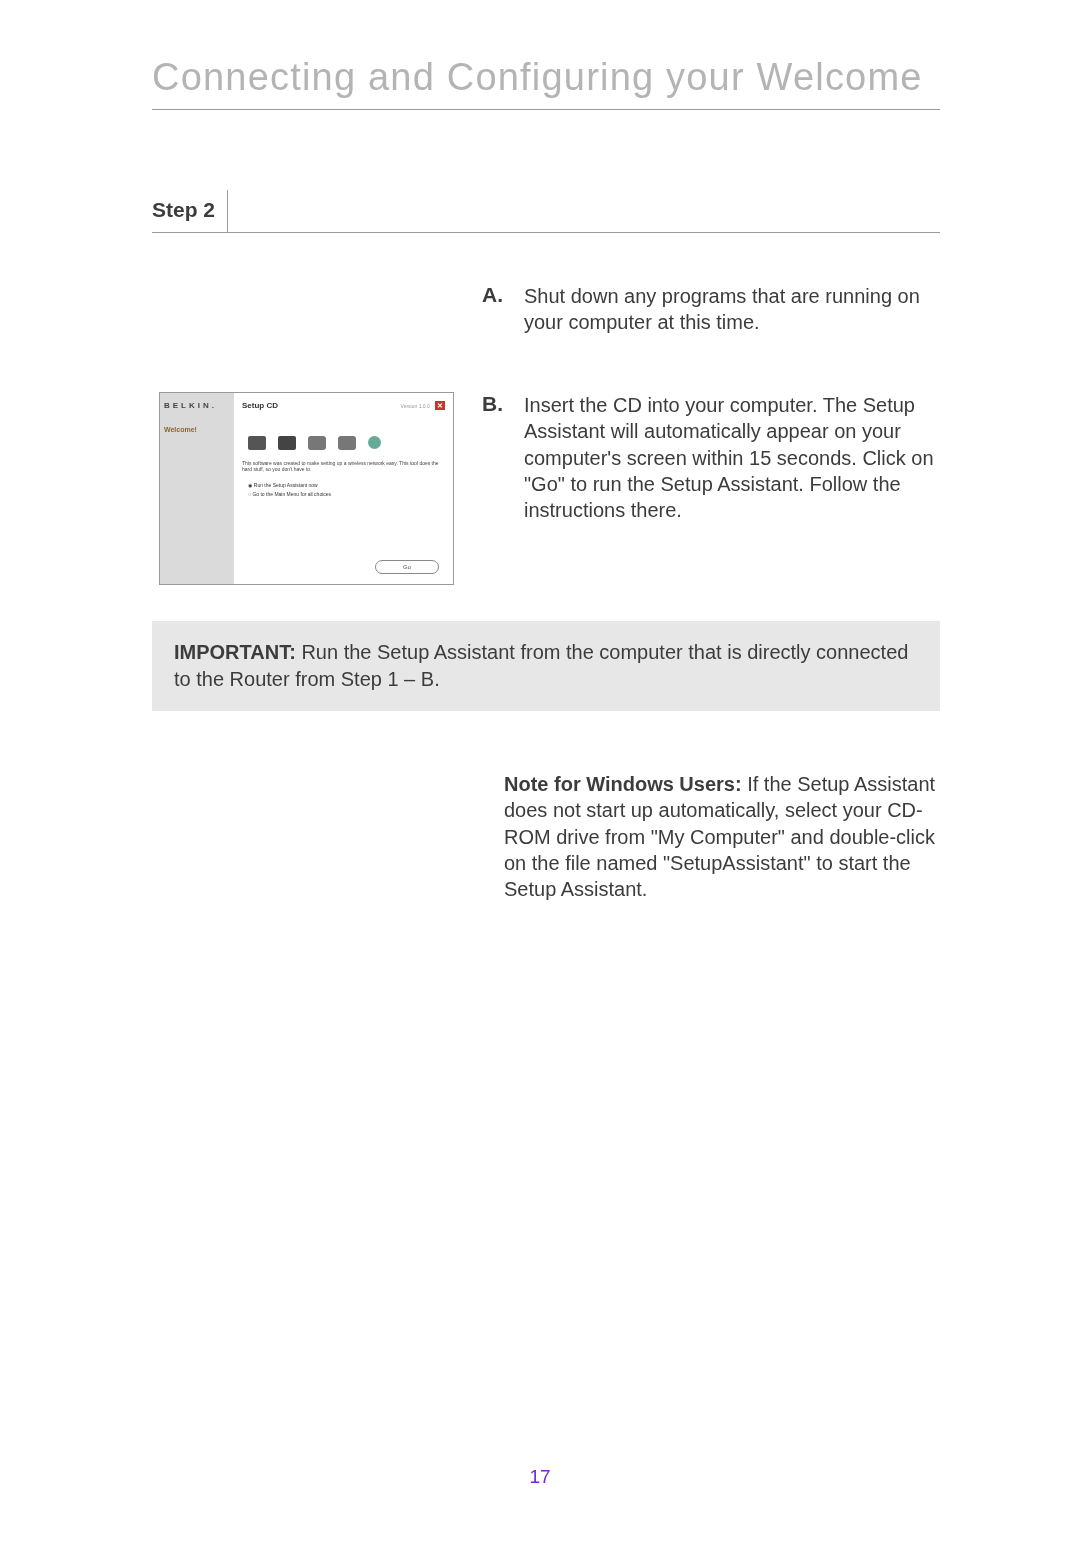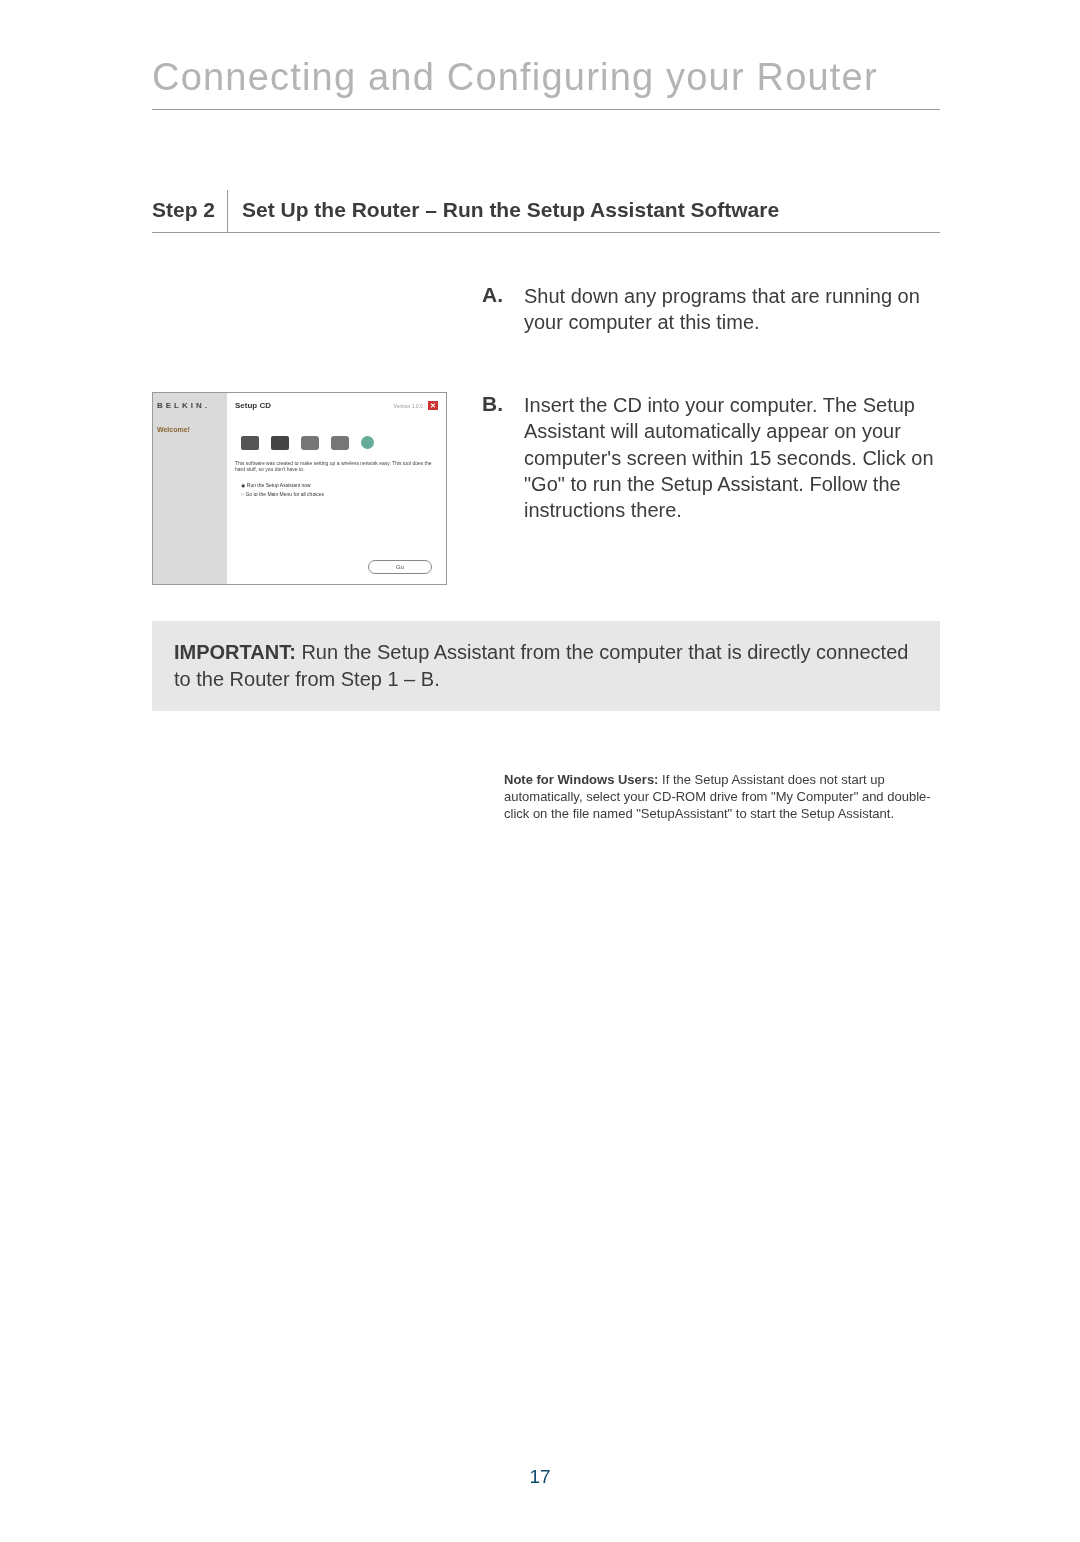--- a/index.html
+++ b/index.html
@@ -48,20 +48,21 @@
     }
     .content-row {
       display: flex;
       gap: 28px;
       margin-bottom: 36px;
     }
     .left-col {
       flex: 0 0 302px;
       display: flex;
       align-items: flex-start;
+      justify-content: flex-end;
     }
     .right-col {
       flex: 1;
       display: flex;
       gap: 14px;
       align-items: flex-start;
     }
     .bullet-letter {
       font-weight: 700;
       font-size: 21px;
@@ -179,45 +180,44 @@
       font-size: 20px;
       line-height: 1.35;
       margin-top: 10px;
       margin-bottom: 60px;
     }
     .important-label {
       font-weight: 700;
     }
     .note-block {
       margin-left: 352px;
-      font-size: 13px;
+      font-size: 20px;
       line-height: 1.32;
     }
     .note-label {
       font-weight: 700;
     }
     .page-number {
       position: absolute;
       bottom: 54px;
       left: 0;
       right: 0;
       text-align: center;
       font-size: 19px;
-      color: #0c4a6e;
+      color: #6d28d9;
     }
   </style>
 </head>
 <body>
 
 <div class="page">
-  <h1 class="page-title">Connecting and Configuring your Router</h1>
+  <h1 class="page-title">Connecting and Configuring your Welcome</h1>
 
   <div class="step-header">
     <div class="step-label">Step 2</div>
-    <div class="step-title">Set Up the Router – Run the Setup Assistant Software</div>
   </div>
 
   <div class="content-row">
     <div class="left-col"></div>
     <div class="right-col">
       <div class="bullet-letter">A.</div>
       <div class="bullet-text">
         <p class="bullet-para">Shut down any programs that are running on your computer at this time.</p>
       </div>
     </div>

